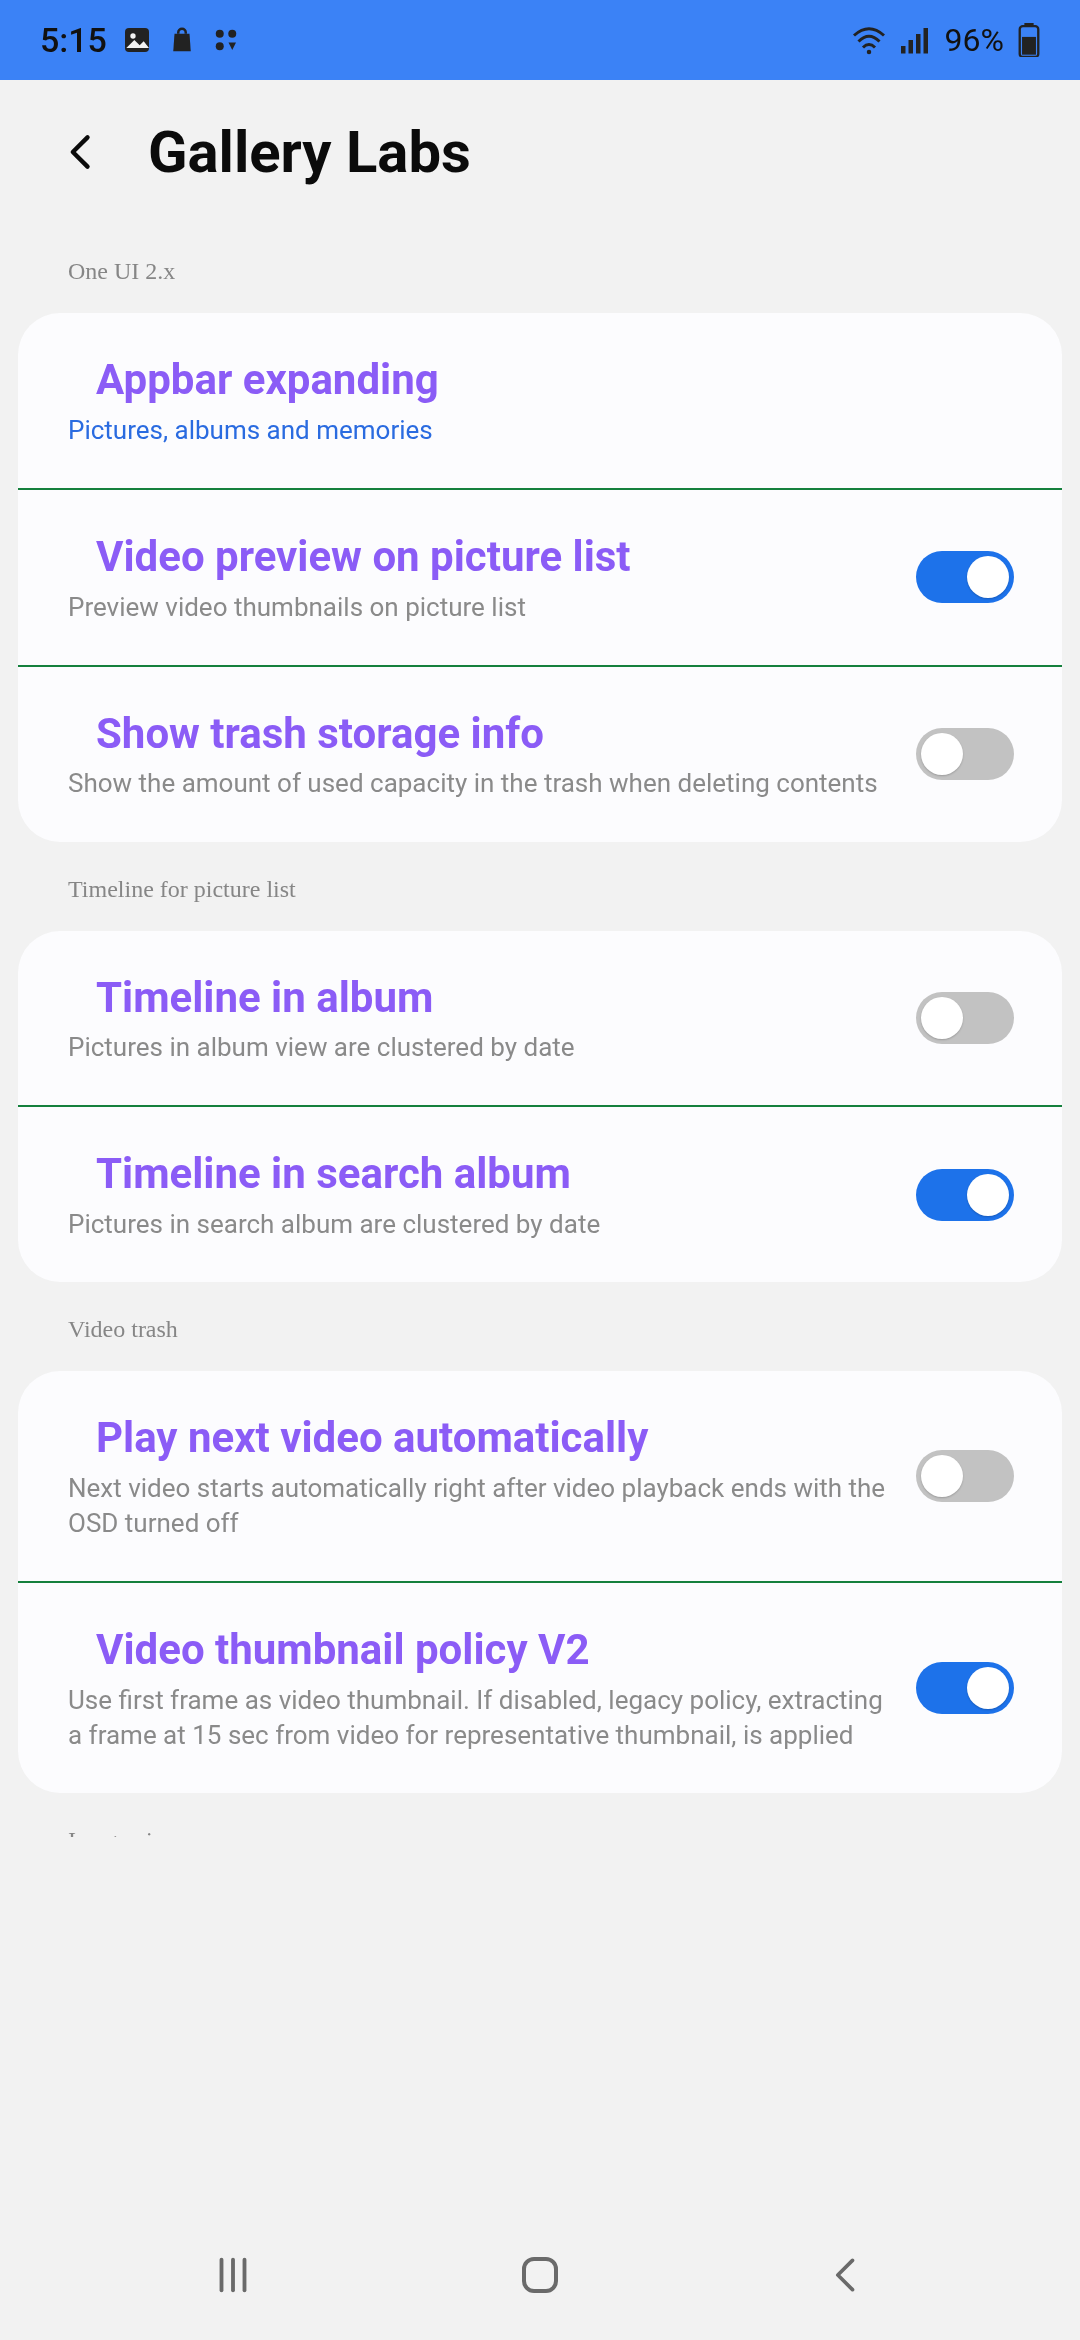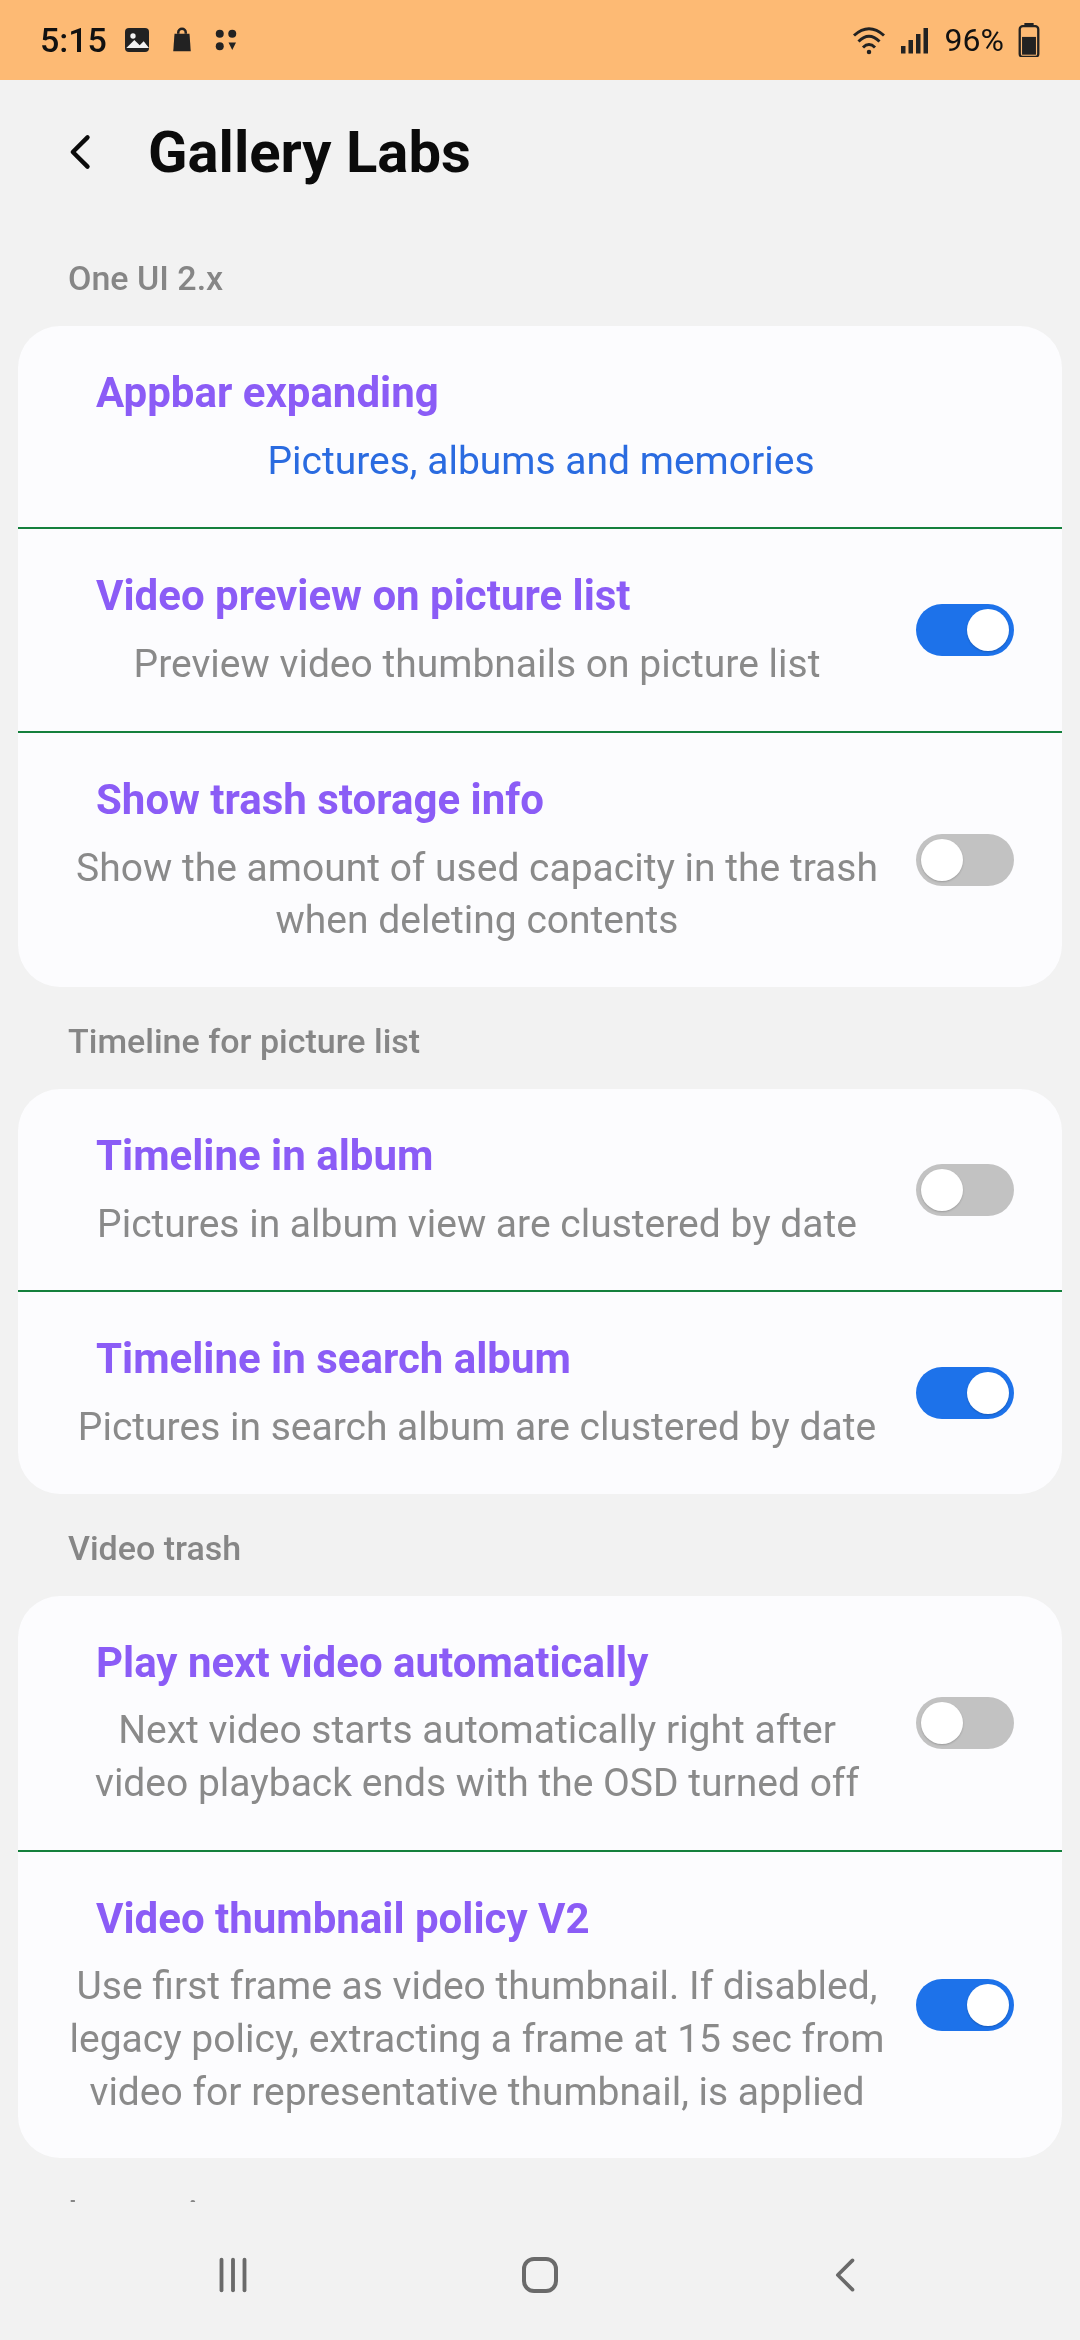--- a/index.html
+++ b/index.html
@@ -4,61 +4,62 @@
 <style>
   * { margin: 0; padding: 0; box-sizing: border-box; }
   html, body { width: 1080px; height: 2340px; font-family: -apple-system, BlinkMacSystemFont, 'Segoe UI', Roboto, sans-serif; background: #f2f2f2; overflow: hidden; }
   
   .status-bar {
     height: 80px;
     display: flex;
     justify-content: space-between;
     align-items: center;
     padding: 0 40px;
-    background: #fdba74;
+    background: #3b82f6;
   }
   .status-left, .status-right { display: flex; align-items: center; gap: 14px; }
   .status-time { font-size: 34px; font-weight: 500; color: #111; }
   .status-icon { display: inline-flex; }
   .status-battery-text { font-size: 32px; color: #111; }
   
   .app-header {
     display: flex;
     align-items: center;
     padding: 38px 50px 38px 60px;
     gap: 44px;
   }
   .back-arrow { width: 44px; height: 44px; }
   .app-title { font-size: 58px; font-weight: 700; color: #0b0b0b; }
   
   .content { padding: 0 18px 0 18px; }
   
   .section-label {
-    font-size: 34px;
+    font-size: 24px;
     color: #868686;
     font-weight: 500;
     padding: 34px 50px 28px 50px;
+    font-family: Liberation Serif, serif;
   }
   
   .card {
     background: #fcfcfe;
     border-radius: 42px;
     overflow: hidden;
   }
   
   .row {
     display: flex;
     align-items: center;
     padding: 40px 48px 40px 50px;
     gap: 30px;
   }
   .row + .row { border-top: 2px solid #15803d; }
   .row-text { flex: 1; min-width: 0; }
   .row-title { font-size: 42px; color: #8b5cf6; font-weight: 700; line-height: 1.28; margin-left: 28px; }
-  .row-sub { font-size: 39px; color: #8a8a8a; line-height: 1.35; margin-top: 15px; text-align: center; }
+  .row-sub { font-size: 26px; color: #8a8a8a; line-height: 1.35; margin-top: 6px; }
   .row-sub.accent { color: #2a6be0; }
   
   .toggle {
     width: 98px; height: 52px;
     border-radius: 40px;
     position: relative;
     flex-shrink: 0;
   }
   .toggle .knob {
     position: absolute;

